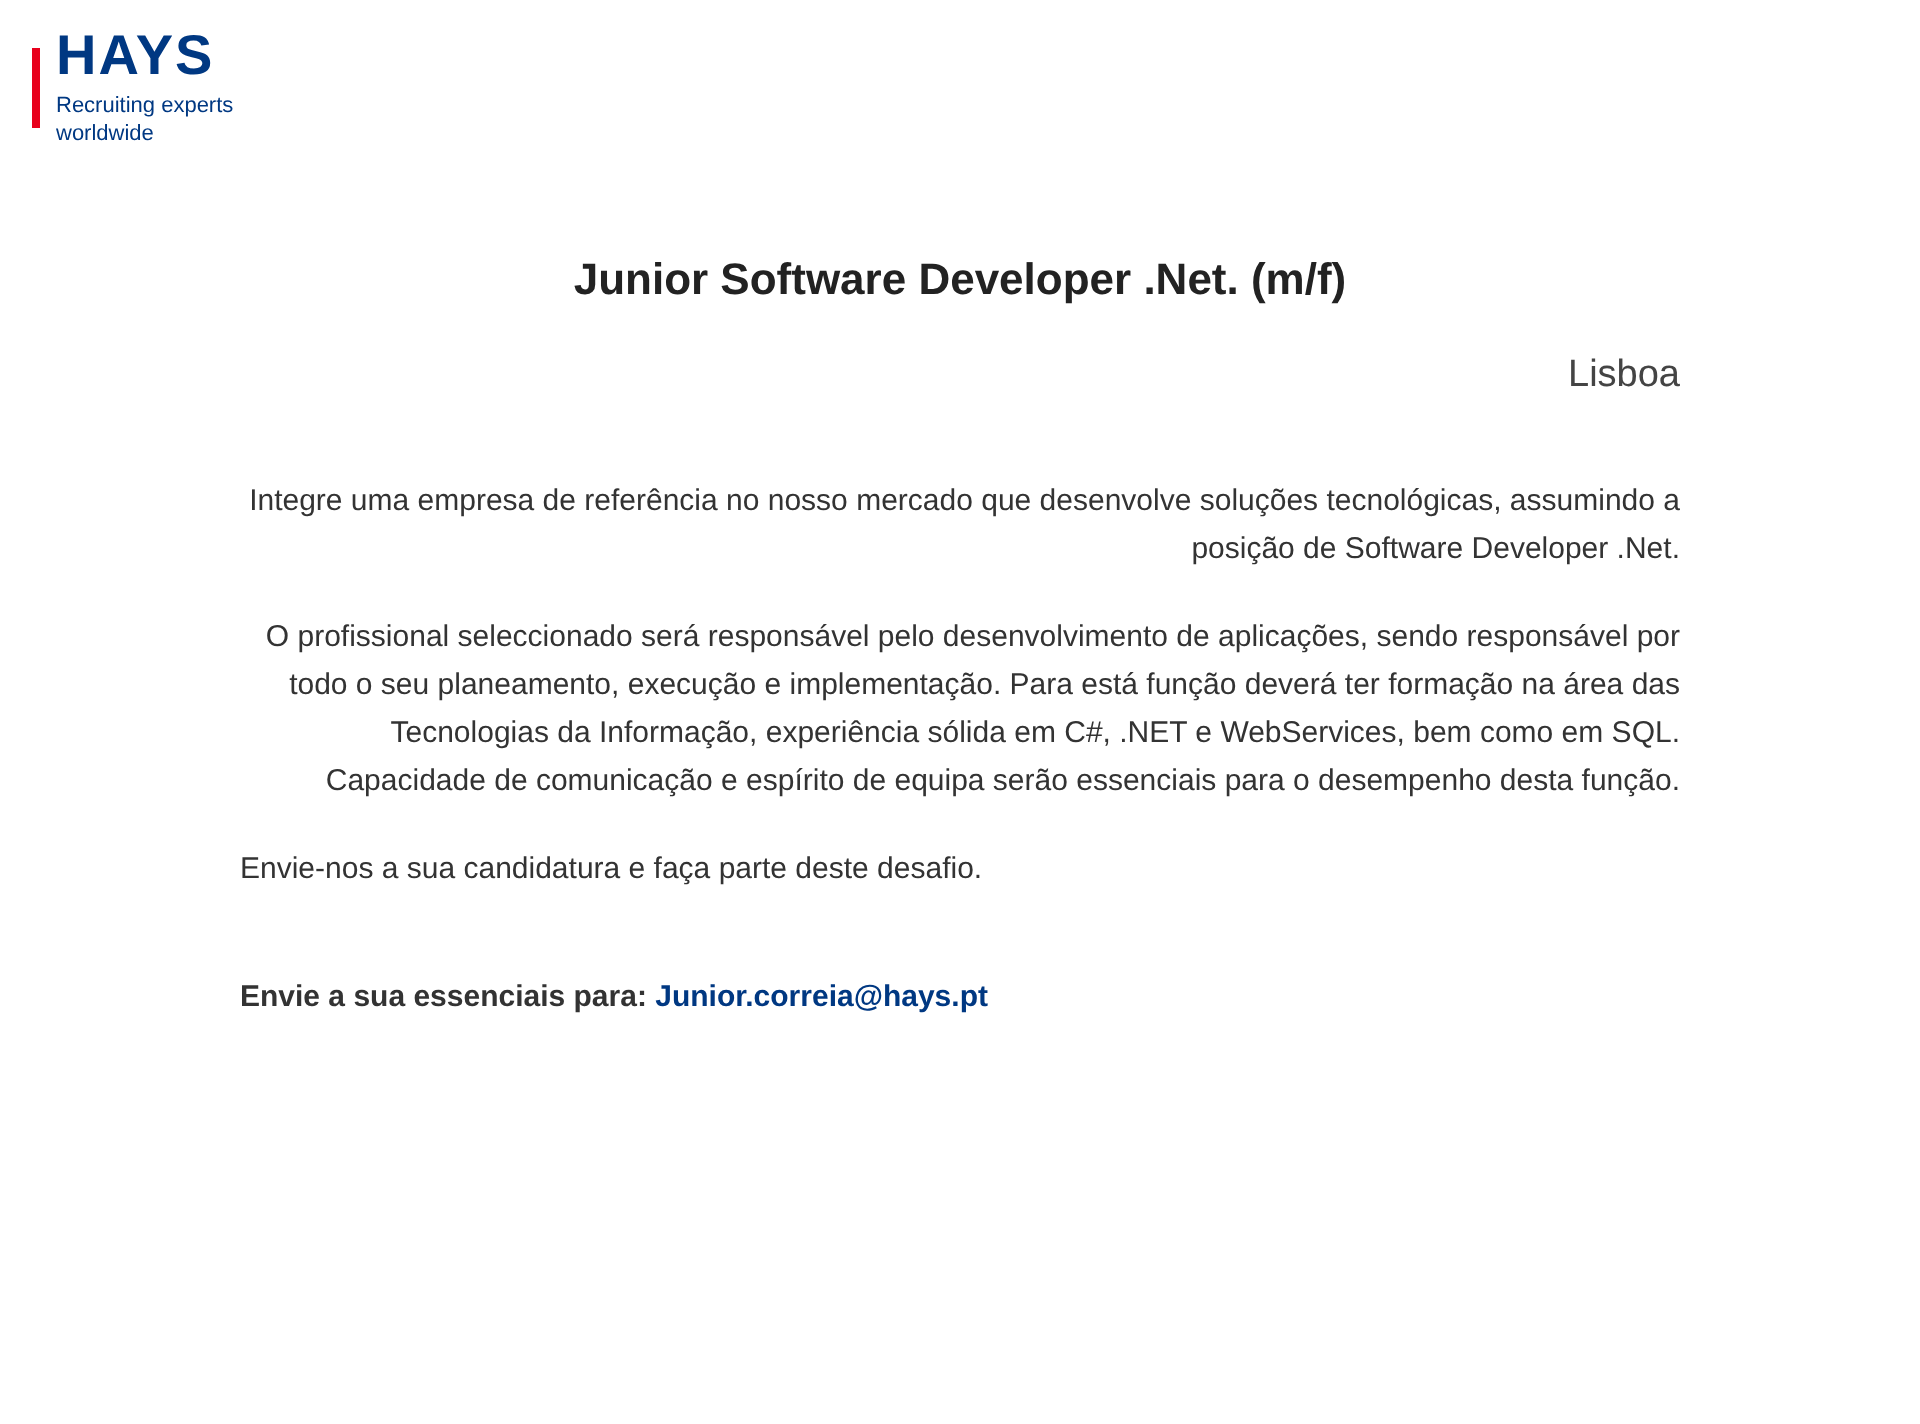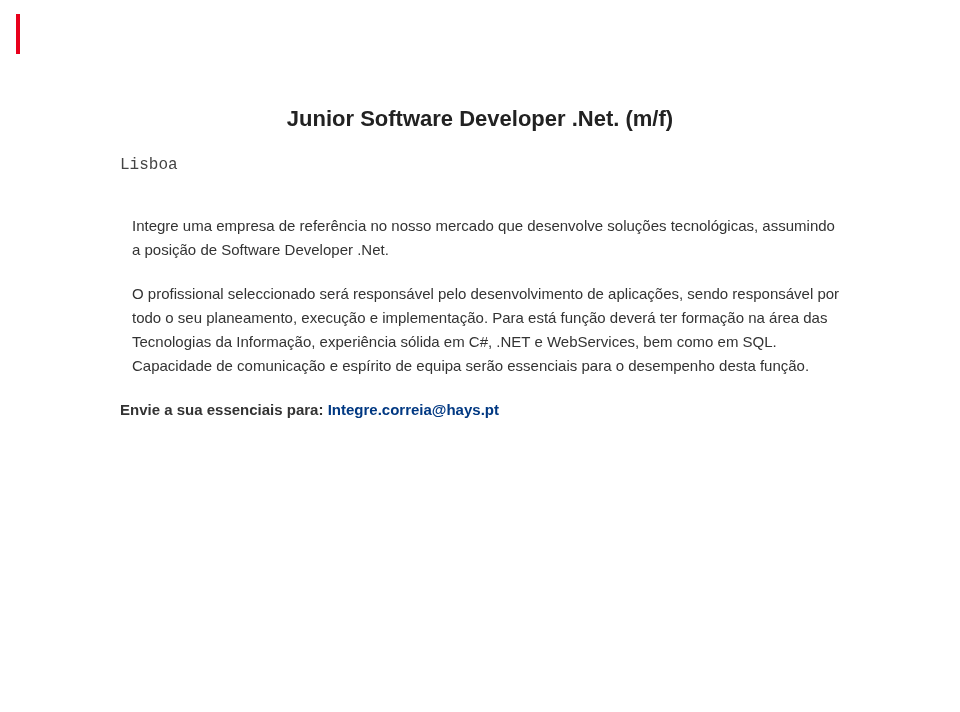--- a/index.html
+++ b/index.html
@@ -62,35 +62,33 @@
 
     .job-title {
       text-align: center;
       font-size: 22px;
       font-weight: 700;
       color: #222222;
       margin-bottom: 24px;
     }
 
     .job-location {
-      text-align: left;
-      font-size: 16px;
+      text-align: right;
+      font-size: 19px;
       font-weight: 400;
       color: #444444;
       margin-bottom: 40px;
-      font-family: Liberation Mono, monospace;
     }
 
     .paragraph {
       font-size: 15px;
       line-height: 1.6;
       color: #333333;
       margin-bottom: 20px;
-      text-align: left;
-      margin-left: 12px;
+      text-align: right;
     }
 
     .cta-text {
       font-size: 15px;
       line-height: 1.6;
       color: #333333;
       margin-bottom: 40px;
     }
 
     .contact-line {
@@ -110,32 +108,40 @@
       text-decoration: none;
     }
   </style>
 </head>
 <body>
 
 <div class="header">
   <div class="logo-container">
     <div class="logo-hays">
       <div class="logo-bar"></div>
+      <div>
+        <div class="logo-text-hays">HAYS</div>
+        <div class="logo-tagline">
+          <span>Recruiting experts</span><br>
+          <span>worldwide</span>
+        </div>
+      </div>
     </div>
   </div>
 </div>
 
 <div class="content">
 
   <div class="job-title">Junior Software Developer .Net. (m/f)</div>
   <div class="job-location">Lisboa</div>
 
   <p class="paragraph">Integre uma empresa de referência no nosso mercado que desenvolve soluções tecnológicas, assumindo a posição de Software Developer .Net.</p>
 
   <p class="paragraph">O profissional seleccionado será responsável pelo desenvolvimento de aplicações, sendo responsável por todo o seu planeamento, execução e implementação. Para está função deverá ter formação na área das Tecnologias da Informação, experiência sólida em C#, .NET e WebServices, bem como em SQL. Capacidade de comunicação e espírito de equipa serão essenciais para o desempenho desta função.</p>
 
+  <p class="cta-text">Envie-nos a sua candidatura e faça parte deste desafio.</p>
 
   <p class="contact-line">
     <strong>Envie a sua essenciais para:</strong>
-    <strong><a class="contact-email" href="#">Integre.correia@hays.pt</a></strong>
+    <strong><a class="contact-email" href="#">Junior.correia@hays.pt</a></strong>
   </p>
 
 </div>
 
 </body></html>

